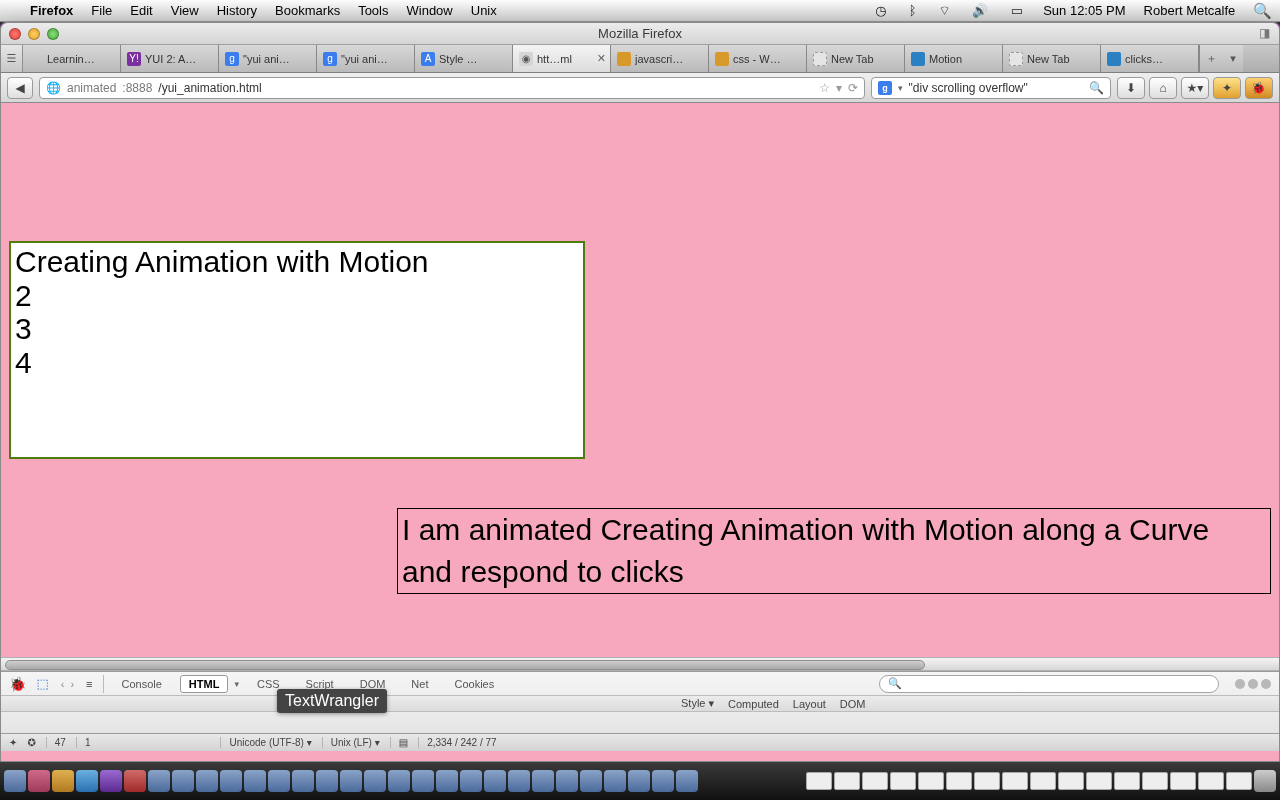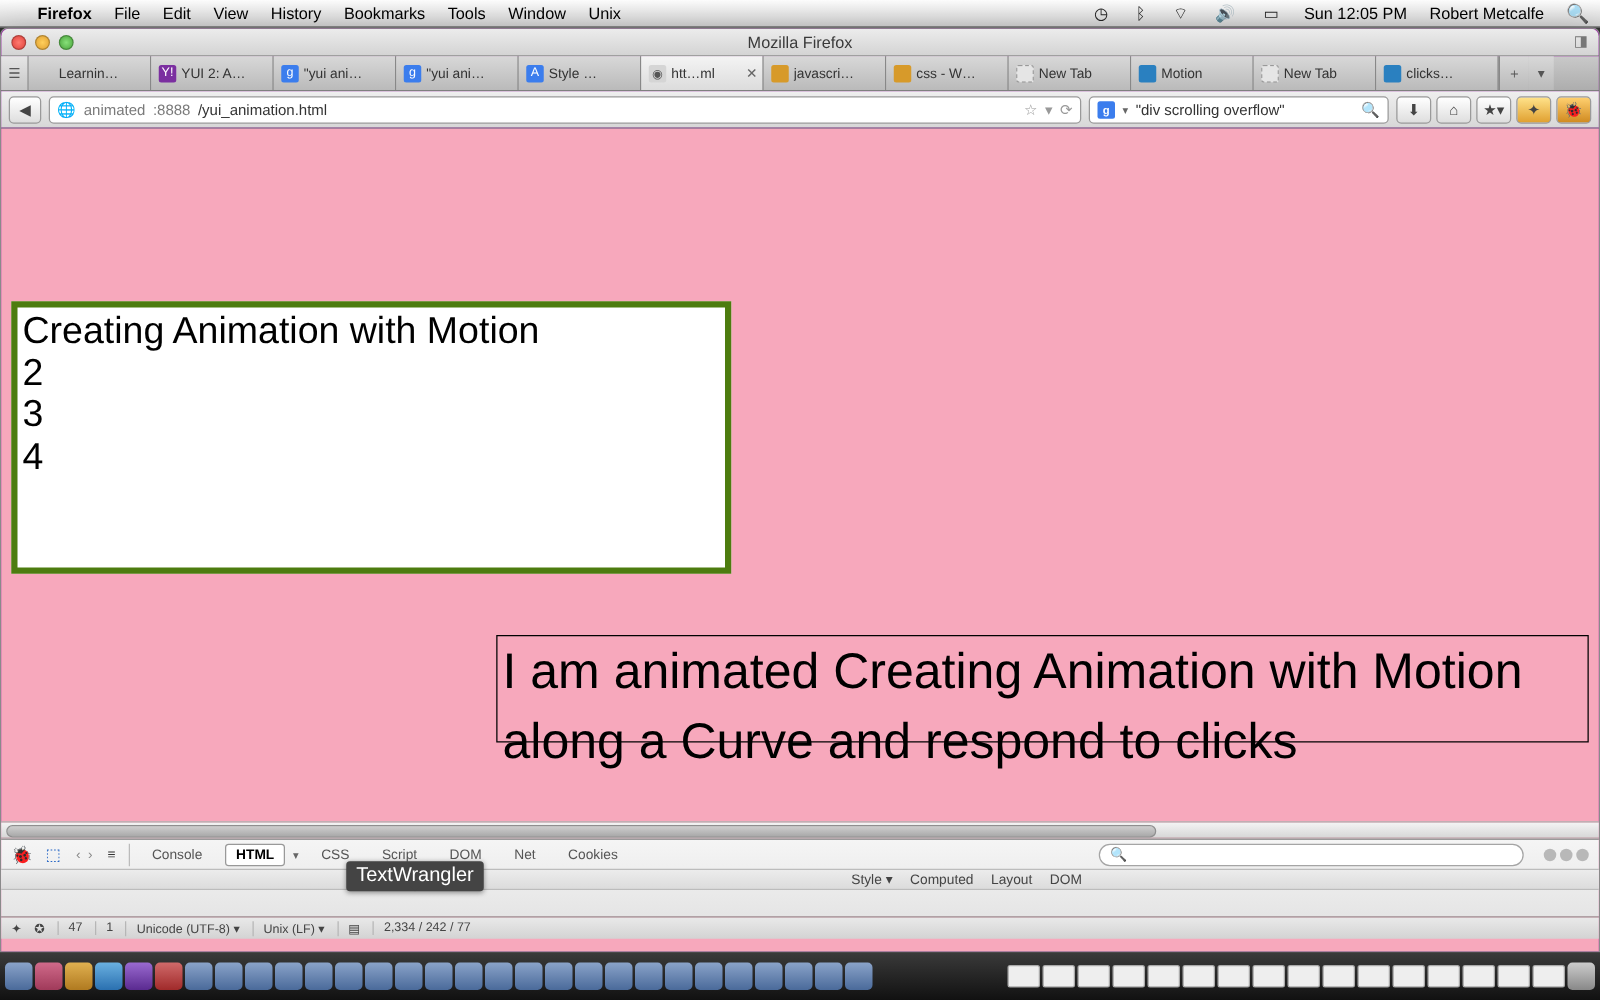--- a/index.html
+++ b/index.html
@@ -41,22 +41,22 @@
 .urlbar .host{color:#7a7a7a;}
 .urlbar .path{color:#333;}
 .urlbar .right{margin-left:auto;display:flex;gap:6px;color:#999;align-items:center;}
 .searchbar{width:240px;height:22px;border:1px solid #9a9a9a;border-radius:4px;background:#fff;display:flex;align-items:center;padding:0 6px;gap:6px;font-size:12px;color:#333;}
 .searchbar .g{width:14px;height:14px;background:#3b7ded;border-radius:2px;color:#fff;font-size:9px;display:flex;align-items:center;justify-content:center;font-weight:bold;}
 .searchbar .mag{margin-left:auto;color:#888;}
 .righticons{display:flex;gap:4px;}
 .righticons .navbtn{width:28px;}
 
 .page{flex:1;background:#f7a8bc;position:relative;overflow:auto;}
-.box1{position:absolute;left:8px;top:138px;width:576px;height:218px;background:#fff;border:5px solid #4d7c0f;padding:2px 4px;font-family:"Lucida Grande",Verdana,sans-serif;font-size:30px;line-height:1.12;color:#000;}
-.box2{position:absolute;left:396px;top:405px;width:874px;height:86px;border:1px solid #000;background:#f7a8bc;padding:0 4px;font-family:"Times New Roman",serif;font-size:40px;line-height:1.4;color:#000;}
+.box1{position:absolute;left:8px;top:138px;width:576px;height:218px;background:#fff;border:2px solid #4d7c0f;padding:2px 4px;font-family:"Lucida Grande",Verdana,sans-serif;font-size:30px;line-height:1.12;color:#000;}
+.box2{position:absolute;left:396px;top:405px;width:874px;height:86px;border:1px solid #000;background:#f7a8bc;padding:0 4px;font-family:"Times New Roman",serif;font-size:30px;line-height:1.4;color:#000;}
 .hscroll{position:absolute;left:0;right:0;bottom:90px;height:14px;background:linear-gradient(#f4f4f4,#d7d7d7);border-top:1px solid #b0b0b0;border-bottom:1px solid #b0b0b0;}
 .hscroll .thumb{position:absolute;left:4px;top:2px;height:10px;width:920px;border-radius:6px;background:linear-gradient(#cfcfcf,#a9a9a9);border:1px solid #8f8f8f;}
 
 .firebug{height:62px;background:linear-gradient(#f5f5f5,#e5e5e5);border-top:1px solid #9a9a9a;display:flex;flex-direction:column;font-size:11px;color:#333;position:absolute;bottom:28px;left:0;right:0;}
 .fb-top{height:24px;display:flex;align-items:center;gap:10px;padding:0 8px;border-bottom:1px solid #bcbcbc;}
 .fb-top .bug{color:#d49a2a;font-size:14px;}
 .fb-top .sel{color:#2a69c7;font-size:13px;}
 .fb-top .nav{display:flex;gap:2px;color:#888;}
 .fb-top .nav span{padding:0 2px;}
 .fb-top .sep{width:1px;height:18px;background:#bbb;}
@@ -259,21 +259,21 @@
       <div class="fb-left"></div>
       <div class="fb-right"></div>
     </div>
   </div>
 
   <div class="statusbar">
     <span>✦</span>
     <span>✪</span>
     <span class="cell">47</span>
     <span class="cell">1</span>
-    <span class="cell" style=""><span>Unicode (UTF-8)</span> ▾</span>
+    <span class="cell" style="margin-left:120px"><span>Unicode (UTF-8)</span> ▾</span>
     <span class="cell"><span>Unix (LF)</span> ▾</span>
     <span class="cell">▤</span>
     <span class="cell">2,334 / 242 / 77</span>
   </div>
 
   <div class="tooltip">TextWrangler</div>
 </div>
 
 <div class="dock">
   <div class="ic"></div>

